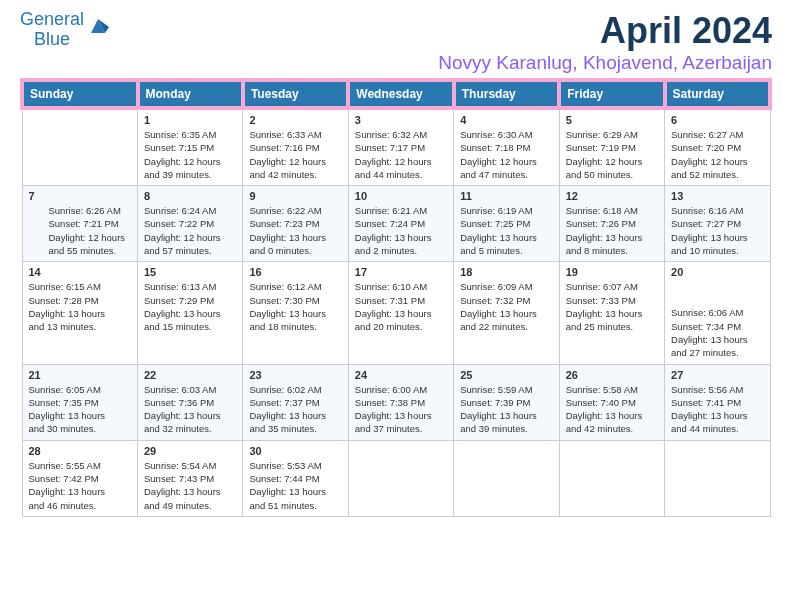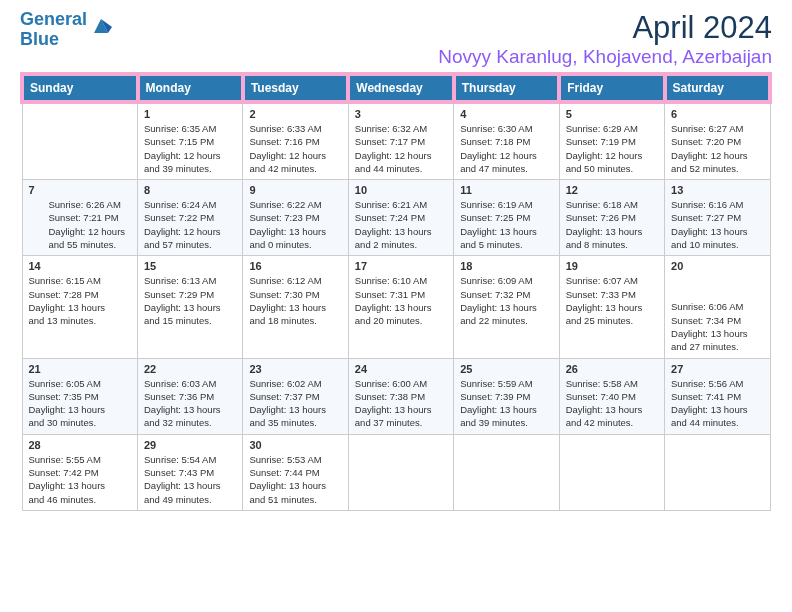--- a/index.html
+++ b/index.html
@@ -1,23 +1,23 @@
 <!DOCTYPE html>
 <html><head>
   <meta charset="utf-8">
   <style>
     * { box-sizing: border-box; margin: 0; padding: 0; }
     body { font-family: Arial, sans-serif; background: #fff; width: 792px; height: 612px; overflow: hidden; }
     .container { width: 792px; padding: 10px 20px; }
     .header { display: flex; justify-content: space-between; align-items: flex-start; margin-bottom: 4px; }
     .logo { display: flex; align-items: center; }
-    .logo-text { font-size: 18px; font-weight: bold; color: #1a3a5c; line-height: 1.1; }
+    .logo-text { font-size: 18px; font-weight: normal; color: #1a3a5c; line-height: 1.1; text-align: center; }
     .logo-text span { color: #2979b0; }
     .title-block { text-align: right; }
-    .title-block h1 { font-size: 31px; color: #1a3a5c; font-weight: normal; }
+    .title-block h1 { font-size: 36px; color: #1a3a5c; font-weight: bold; }
     .title-block h2 { font-size: 19px; color: #8b5cf6; font-weight: normal; }
     table { width: 100%; border-collapse: collapse; font-size: 10px; }
     thead tr th { background: #2979b0; color: #fff; padding: 5px 6px; text-align: left; font-size: 12px; border: 4px solid #f9a8d4; }
     tbody tr td { border: 1px solid #ccc; padding: 4px 6px; vertical-align: top; min-width: 100px; }
     tbody tr:nth-child(even) { background: #f5f8fc; }
     tbody tr:nth-child(odd) { background: #fff; }
     .day-num { font-size: 11px; font-weight: bold; color: #333; }
     .day-info { font-size: 9.5px; color: #333; line-height: 1.4; margin-top: 2px; }
     .empty { background: #fff; }
   </style>

